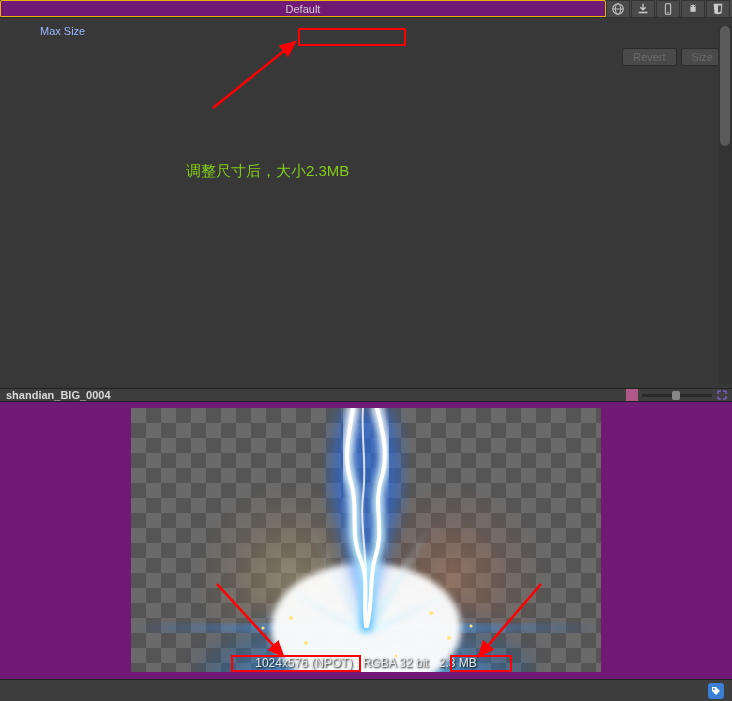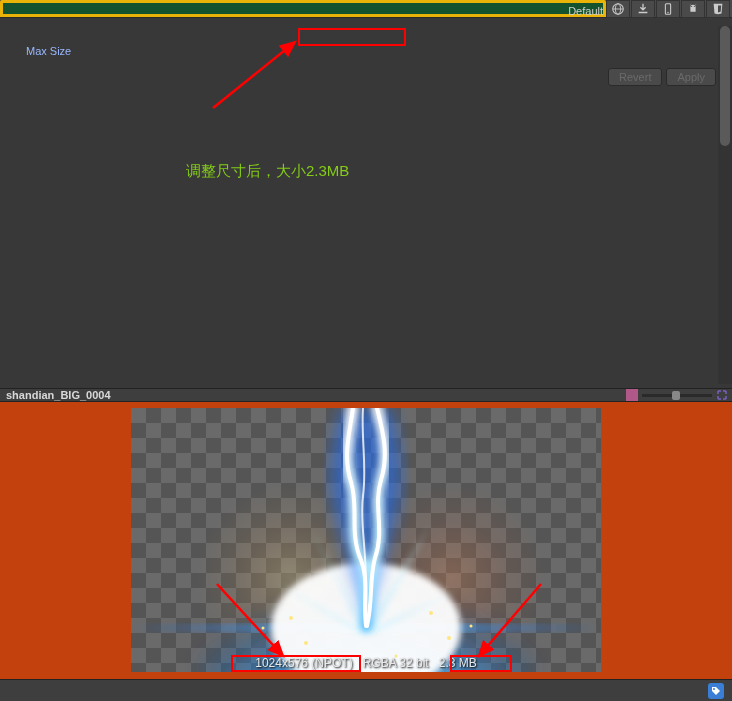--- a/index.html
+++ b/index.html
@@ -14,44 +14,44 @@
   position: relative;
 }
 .tab-bar {
   display: flex;
   height: 18px;
   background: #4a4a4a;
   border-bottom: 1px solid #2a2a2a;
 }
 .tab-default {
   flex: 1;
-  background: #14532d;
-  border: 3px solid #eab308;
+  background: #701a75;
+  border: 1px solid #eab308;
   border-radius: 2px 2px 0 0;
-  text-align: right;
+  text-align: center;
   line-height: 16px;
   color: #d0d0d0;
 }
 .platform-icons {
   display: flex;
   gap: 1px;
   padding-right: 2px;
 }
 .platform-btn {
   width: 24px;
   height: 18px;
   background: #4a4a4a;
   border: 1px solid #333;
   display: flex;
   align-items: center;
   justify-content: center;
   color: #c0c0c0;
 }
 .platform-btn svg { width: 14px; height: 14px; }
-.inspector-rows { padding: 4px 2px 0 6px; margin-top: 20px; }
+.inspector-rows { padding: 4px 2px 0 20px; }
 .row {
   display: flex;
   align-items: center;
   height: 18px;
 }
 .row-label {
   width: 300px;
   padding-left: 20px;
 }
 .row-label.highlight { color: #9ab8ff; }
@@ -74,21 +74,21 @@
   top: 5px;
   width: 0; height: 0;
   border-left: 3px solid transparent;
   border-right: 3px solid transparent;
   border-top: 4px solid #aaa;
 }
 .btn-row {
   display: flex;
   justify-content: flex-end;
   gap: 4px;
-  padding: 8px 16px;
+  padding: 8px 8px;
 }
 .btn {
   background: #4a4a4a;
   border: 1px solid #2a2a2a;
   border-radius: 3px;
   color: #888;
   padding: 2px 10px;
   font-size: 11px;
 }
 .btn.disabled { color: #6a6a6a; }
@@ -143,21 +143,21 @@
   left: 30px; top: -3px;
   width: 8px; height: 9px;
   background: #888;
   border-radius: 2px;
 }
 .preview-area {
   position: absolute;
   left: 0; top: 402px;
   width: 732px;
   bottom: 22px;
-  background: #c2410c;
+  background: #701a75;
   display: flex;
   align-items: flex-start;
   justify-content: center;
   padding-top: 6px;
 }
 .checker {
   width: 470px; height: 264px;
   position: relative;
   background-image:
     linear-gradient(45deg, #555 25%, transparent 25%, transparent 75%, #555 75%),
@@ -261,21 +261,21 @@
 </div>
 
 <div class="inspector-rows">
   <div class="row">
     <div class="row-label highlight">Max Size</div>
   </div>
 </div>
 
 <div class="btn-row">
   <button class="btn disabled">Revert</button>
-  <button class="btn disabled">Apply</button>
+  <button class="btn disabled">Size</button>
 </div>
 
 <div class="scroll-track">
   <div class="scroll-thumb"></div>
 </div>
 
 <div class="red-box-maxsize"></div>
 
 <svg class="arrow-top" width="100" height="80">
   <defs>

